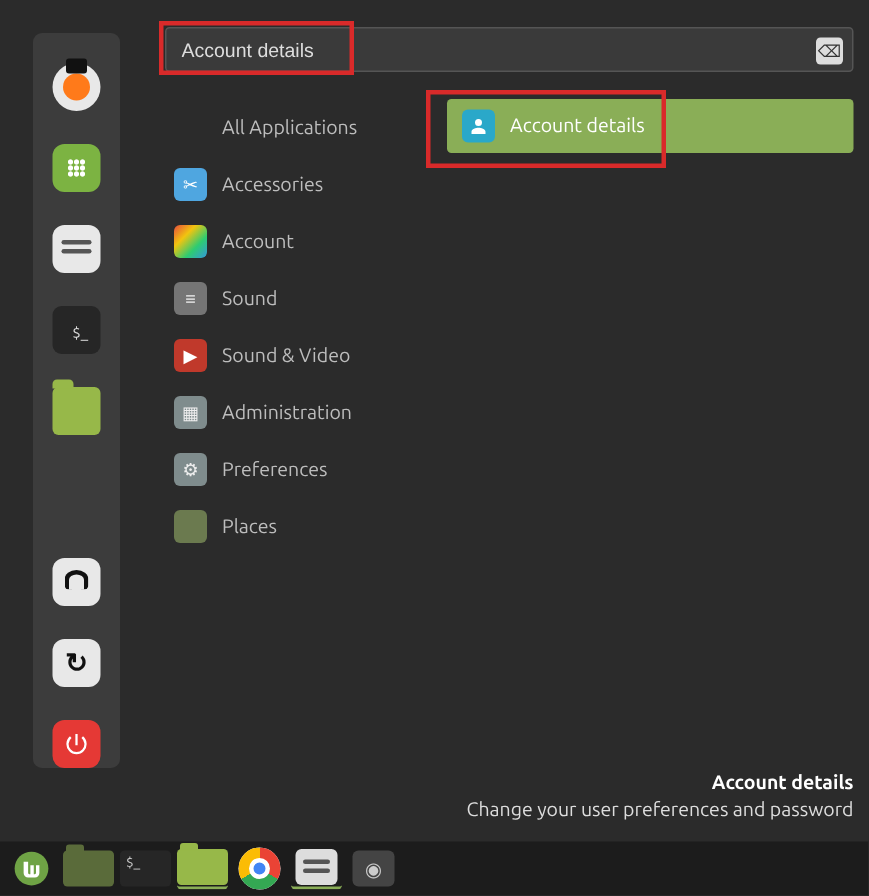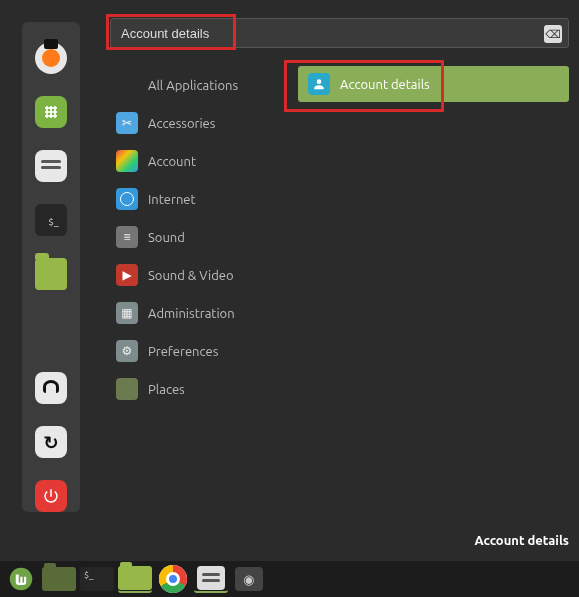--- a/index.html
+++ b/index.html
@@ -176,24 +176,20 @@
       </div>
       <div class="cat-item">
         <span class="cat-icon ci-acc">✂</span>
         <span>Accessories</span>
       </div>
       <div class="cat-item">
         <span class="cat-icon ci-gfx"></span>
         <span>Account</span>
       </div>
       <div class="cat-item">
-        <span class="cat-icon ci-net"></span>
-        <span>Internet</span>
-      </div>
-      <div class="cat-item">
         <span class="cat-icon ci-off">≡</span>
         <span>Sound</span>
       </div>
       <div class="cat-item">
         <span class="cat-icon ci-snd">▶</span>
         <span>Sound &amp; Video</span>
       </div>
       <div class="cat-item">
         <span class="cat-icon ci-adm">▦</span>
         <span>Administration</span>
@@ -216,20 +212,21 @@
             </svg>
         </span>
         <span>Account details</span>
       </div>
     </div>
   </div>
 </div>
 
 <div class="footer-desc">
   <div class="t">Account details</div>
+  <div>Change your user preferences and password</div>
 </div>
 
 <div class="taskbar">
   <div class="tb-item tb-mint">
     <svg viewBox="0 0 32 32">
         <circle cx="16" cy="16" r="15" fill="#6fa345"></circle>
         <path fill="#fff" d="M9 10v10a4 4 0 0 0 4 4h6a4 4 0 0 0 4-4v-7h-3v7a1 1 0 0 1-1 1h-1v-8h-3v8h-1a1 1 0 0 1-1-1V10H9z"></path>
       </svg>
   </div>
   <div class="tb-item">

